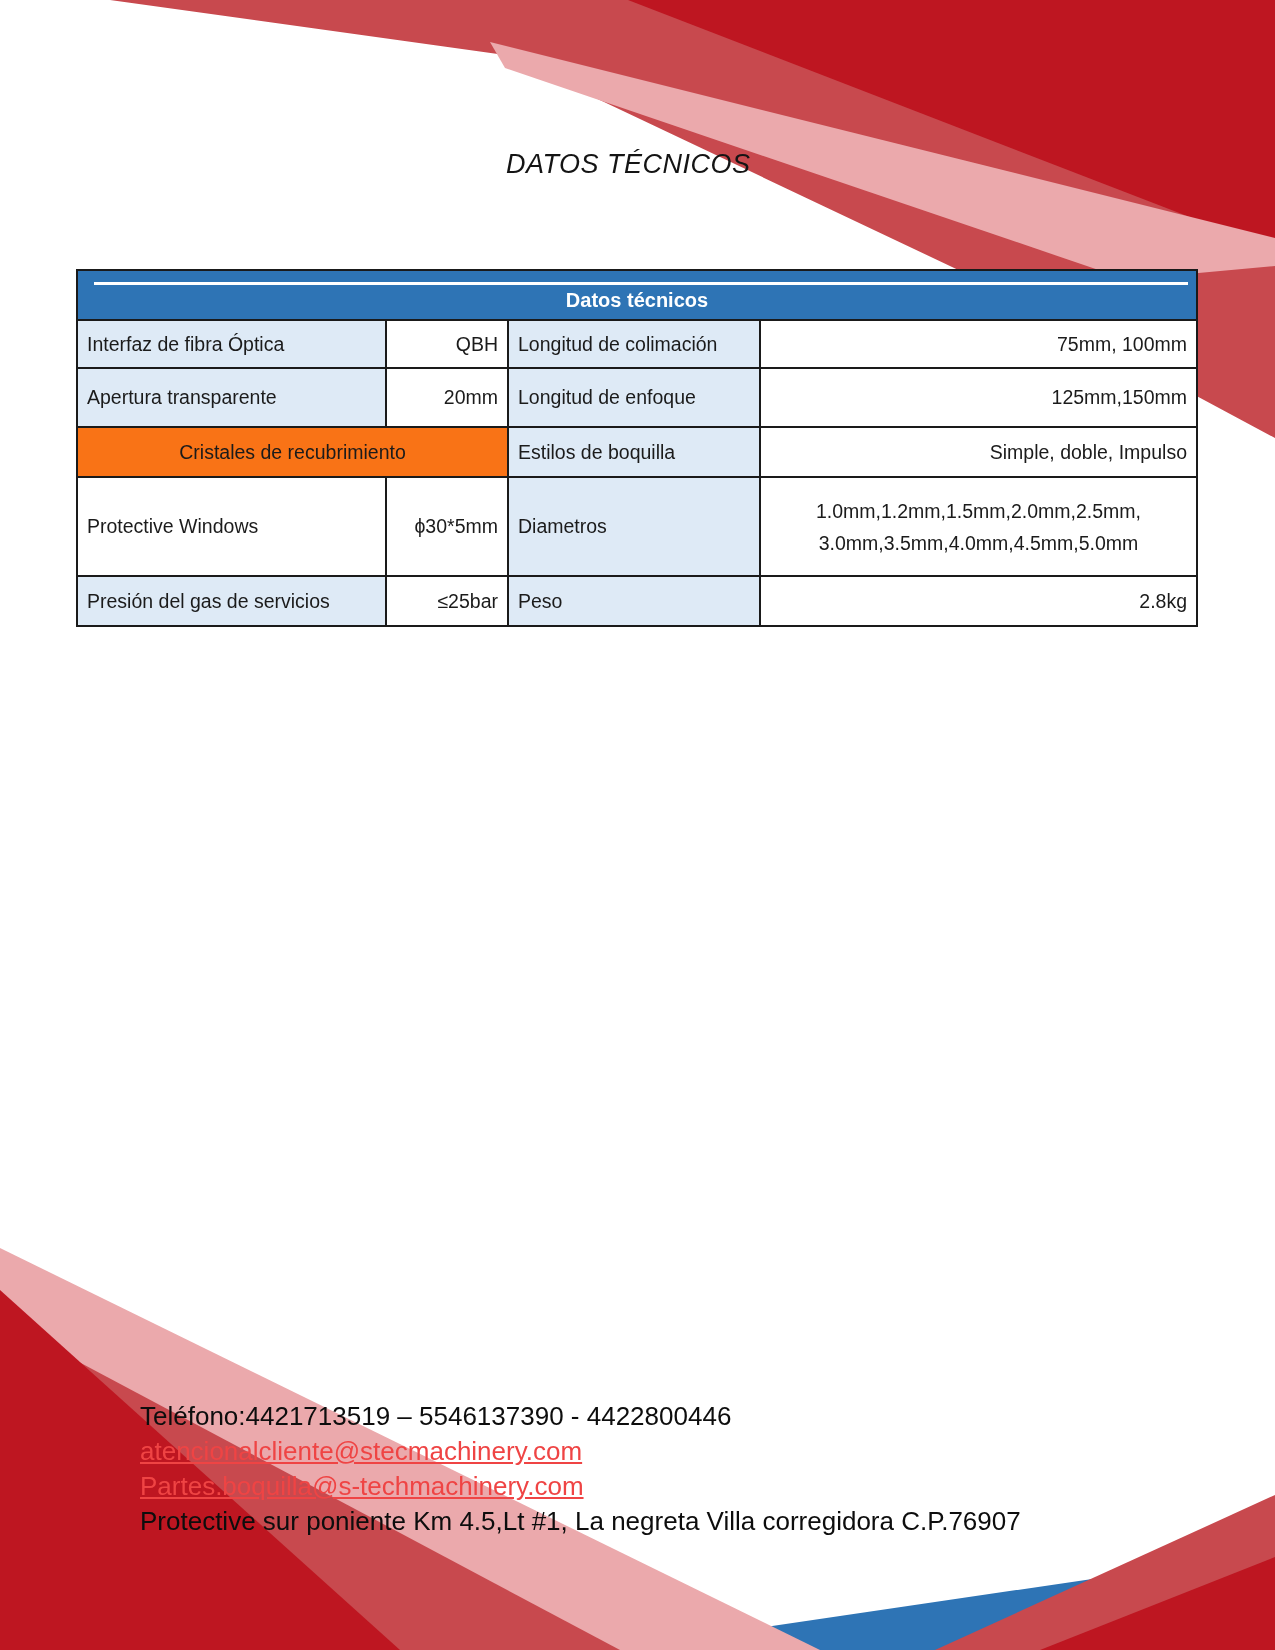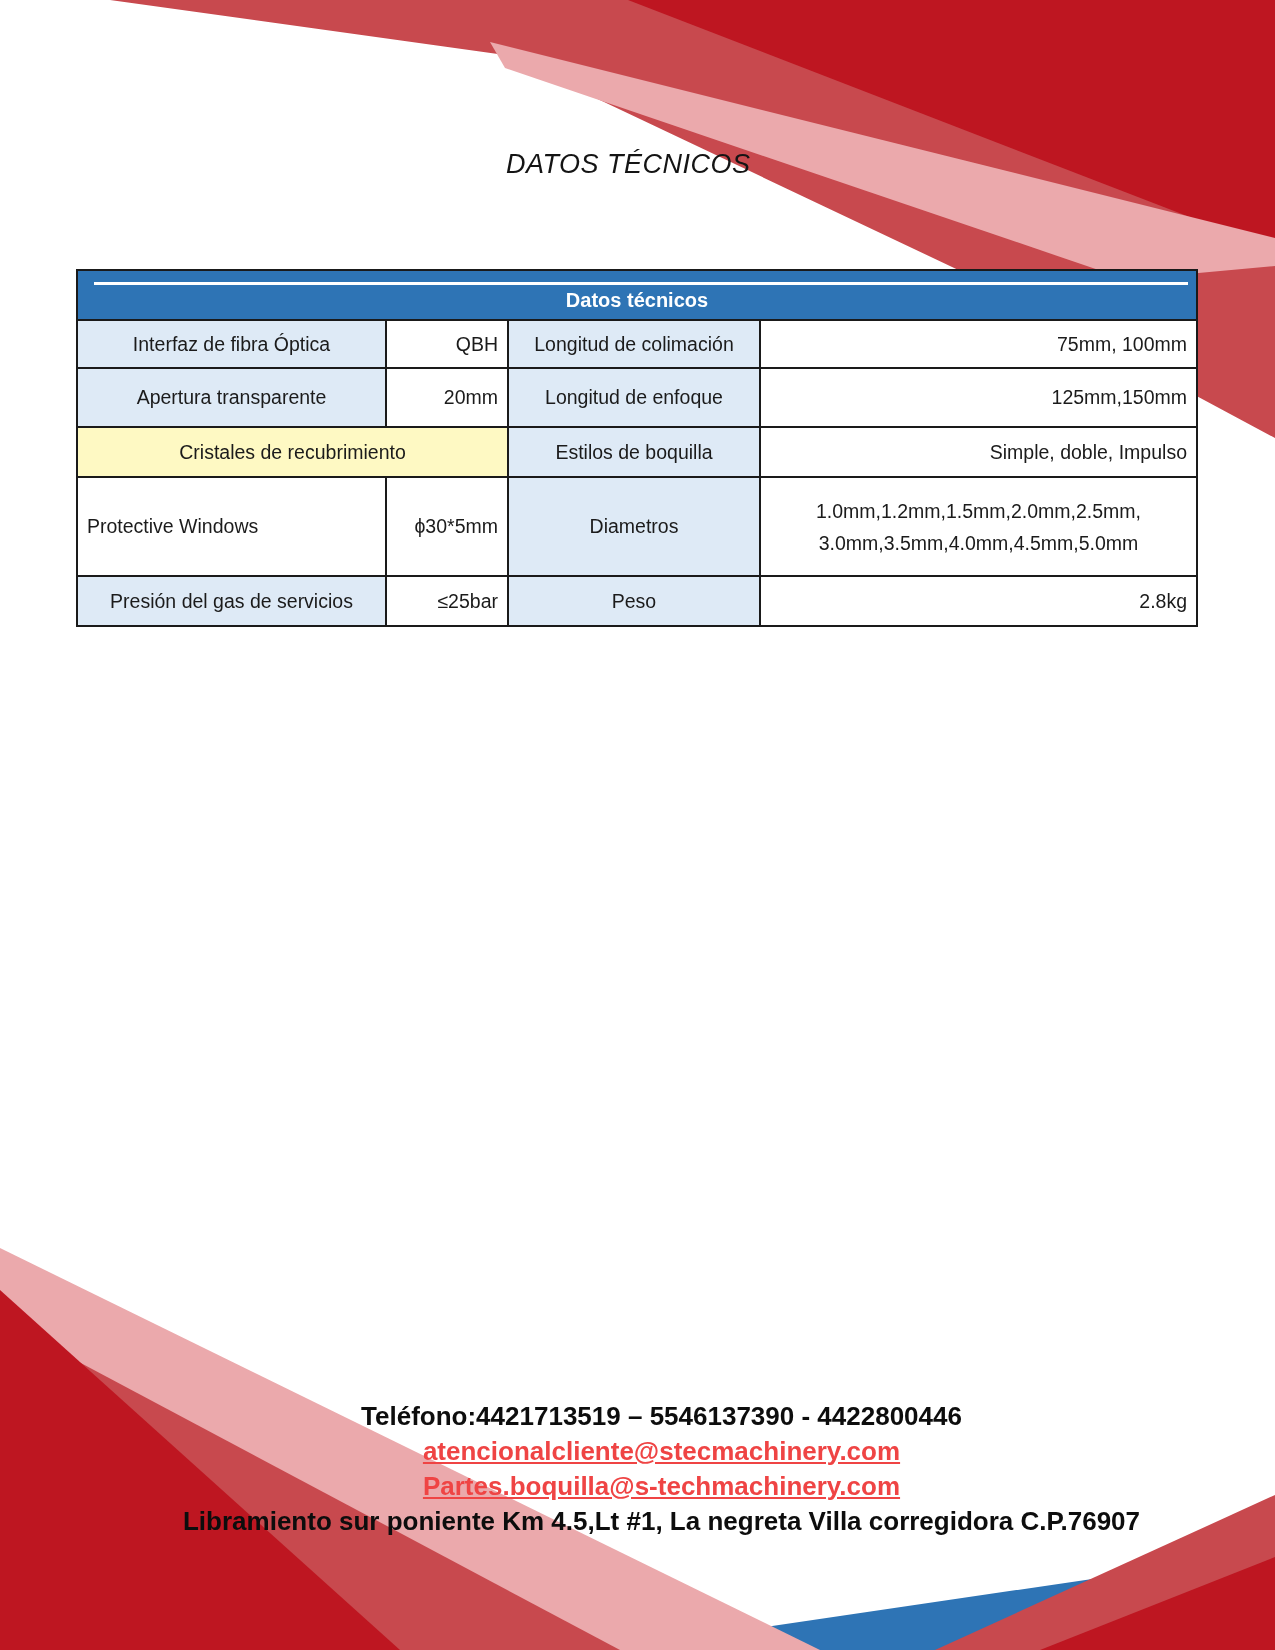--- a/index.html
+++ b/index.html
@@ -38,30 +38,30 @@
     padding:2px 9px; overflow:hidden;
   }
   .spec-table .hdr{
     position:relative; background:#2E74B5; color:#ffffff;
     text-align:center; font-weight:bold; font-size:20px;
     height:46px; padding:0;
   }
   .hdr-inner{position:relative; width:100%; height:100%;}
   .hdr-line{position:absolute; top:11px; left:16px; right:8px; height:3px; background:#ffffff;}
   .hdr-text{position:absolute; left:0; right:0; top:18px;}
-  .lbl{background:#DEEAF6; text-align:center;}
+  .lbl{background:#DEEAF6; text-align:left;}
   .val{background:#ffffff; text-align:right;}
-  .merged{background:#fef9c3; text-align:center;}
+  .merged{background:#f97316; text-align:center;}
   .white-lbl{background:#ffffff; text-align:left;margin-left:36px;}
   .val2line div{line-height:32px;text-align:center;}
 
   
   .footer{
     position:absolute; right:92px; top:1399px; left:140px;
-    text-align:center; font-weight:bold; font-size:26px; line-height:35px;
+    text-align:left; font-weight:normal; font-size:26px; line-height:35px;
     white-space:nowrap;
   }
   .footer a{color:#ef4444; text-decoration:underline;}
   .footer .line{color:#0d0d0d;}
 </style>
 </head>
 <body>
 
 <div class="page">
 
@@ -126,16 +126,16 @@
       <td class="lbl">Peso</td>
       <td class="val">2.8kg</td>
     </tr>
   </tbody>
     </table>
 
   <div class="footer">
     <div class="line">Teléfono:4421713519 – 5546137390 - 4422800446</div>
     <div><a href="#">atencionalcliente@stecmachinery.com</a></div>
     <div><a href="#">Partes.boquilla@s-techmachinery.com</a></div>
-    <div class="line">Libramiento sur poniente Km 4.5,Lt #1, La negreta Villa corregidora C.P.76907</div>
+    <div class="line">Protective sur poniente Km 4.5,Lt #1, La negreta Villa corregidora C.P.76907</div>
   </div>
 
 </div>
 
 </body></html>

